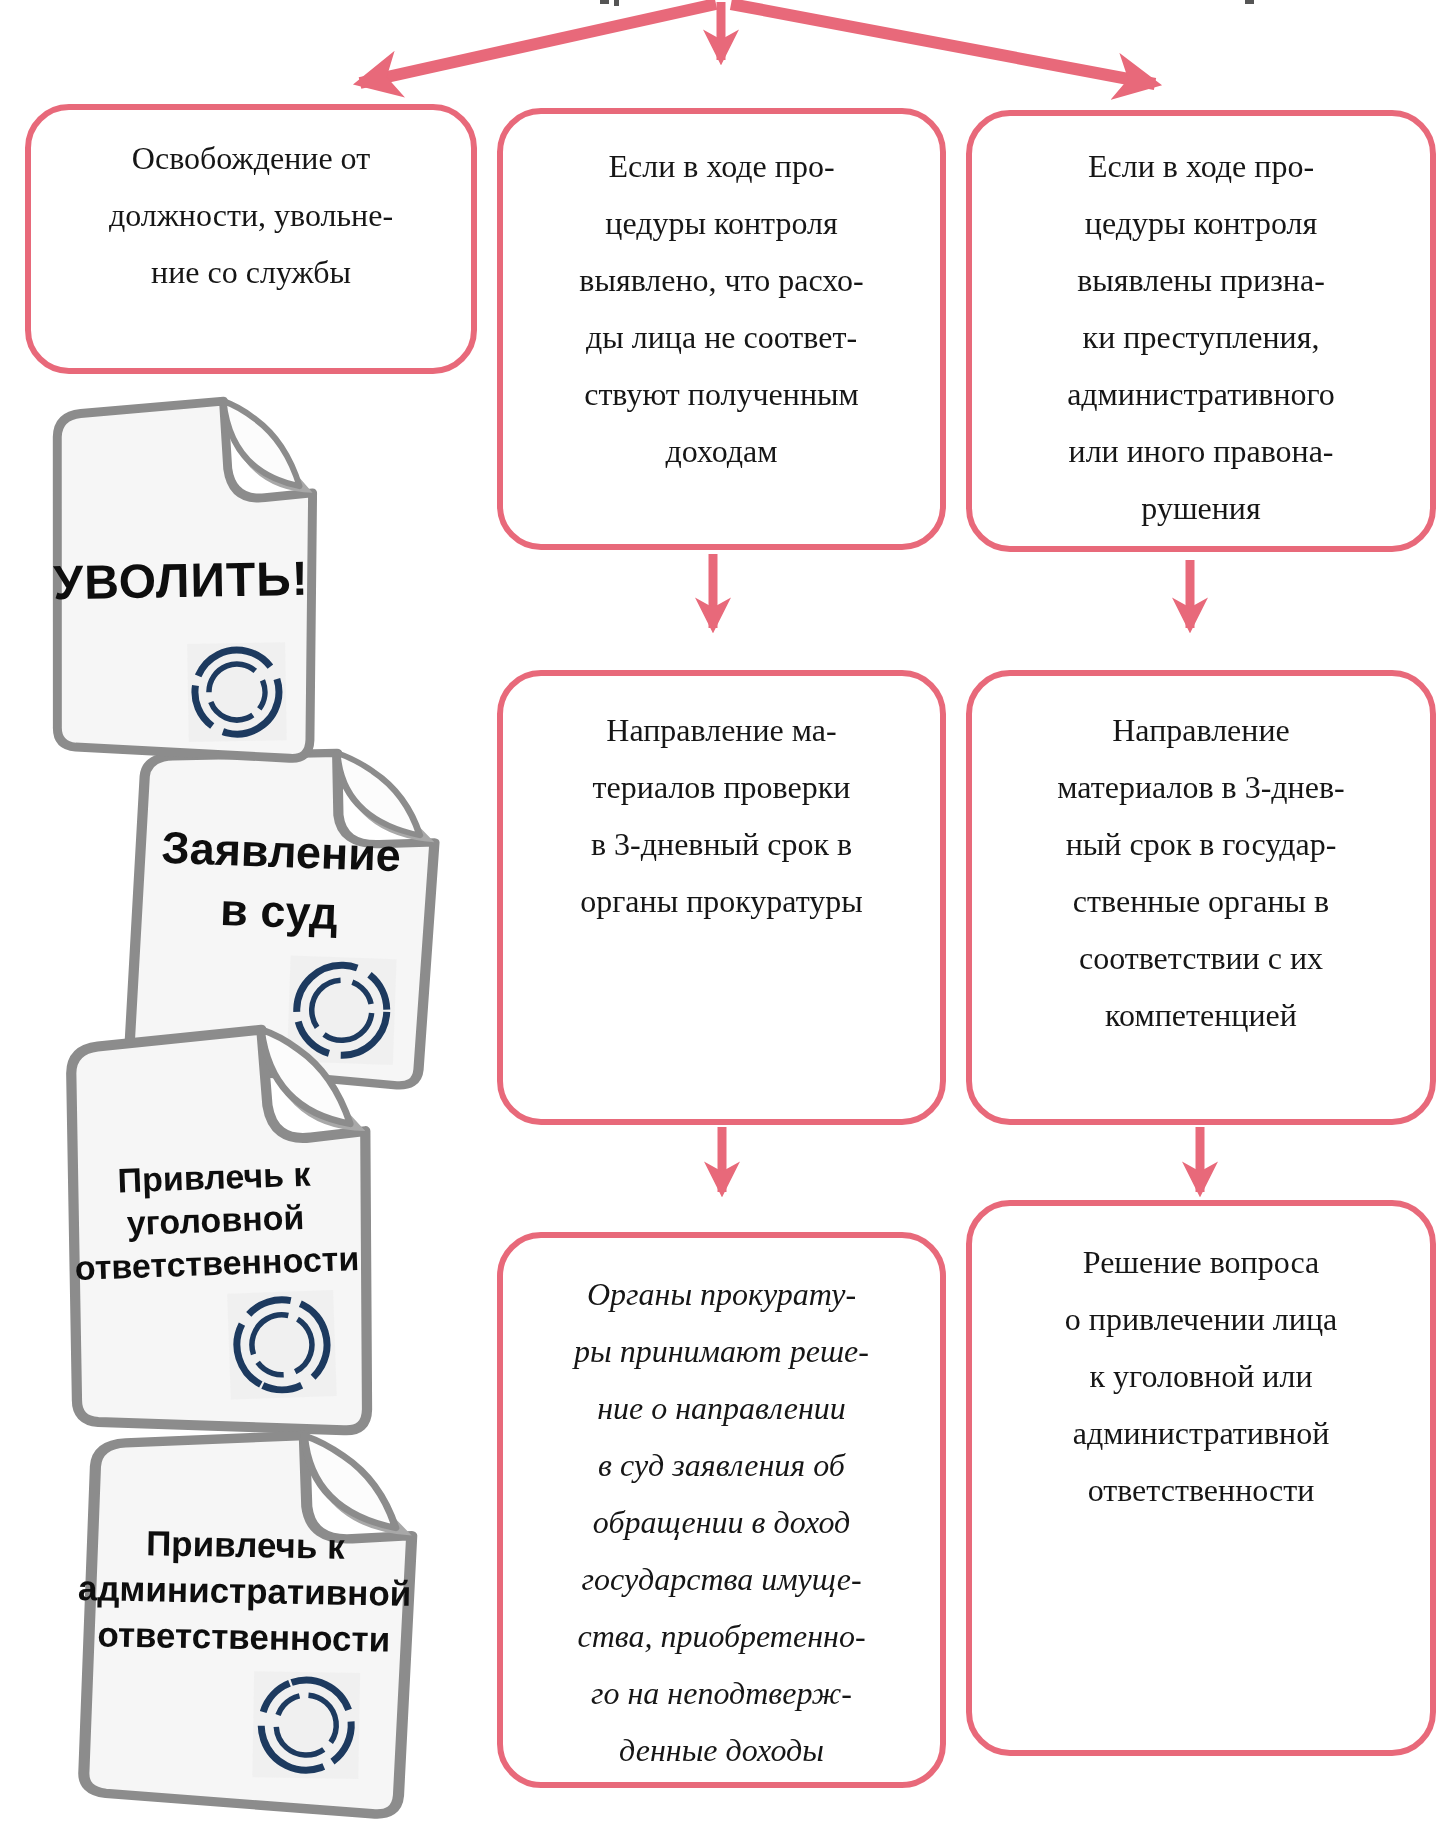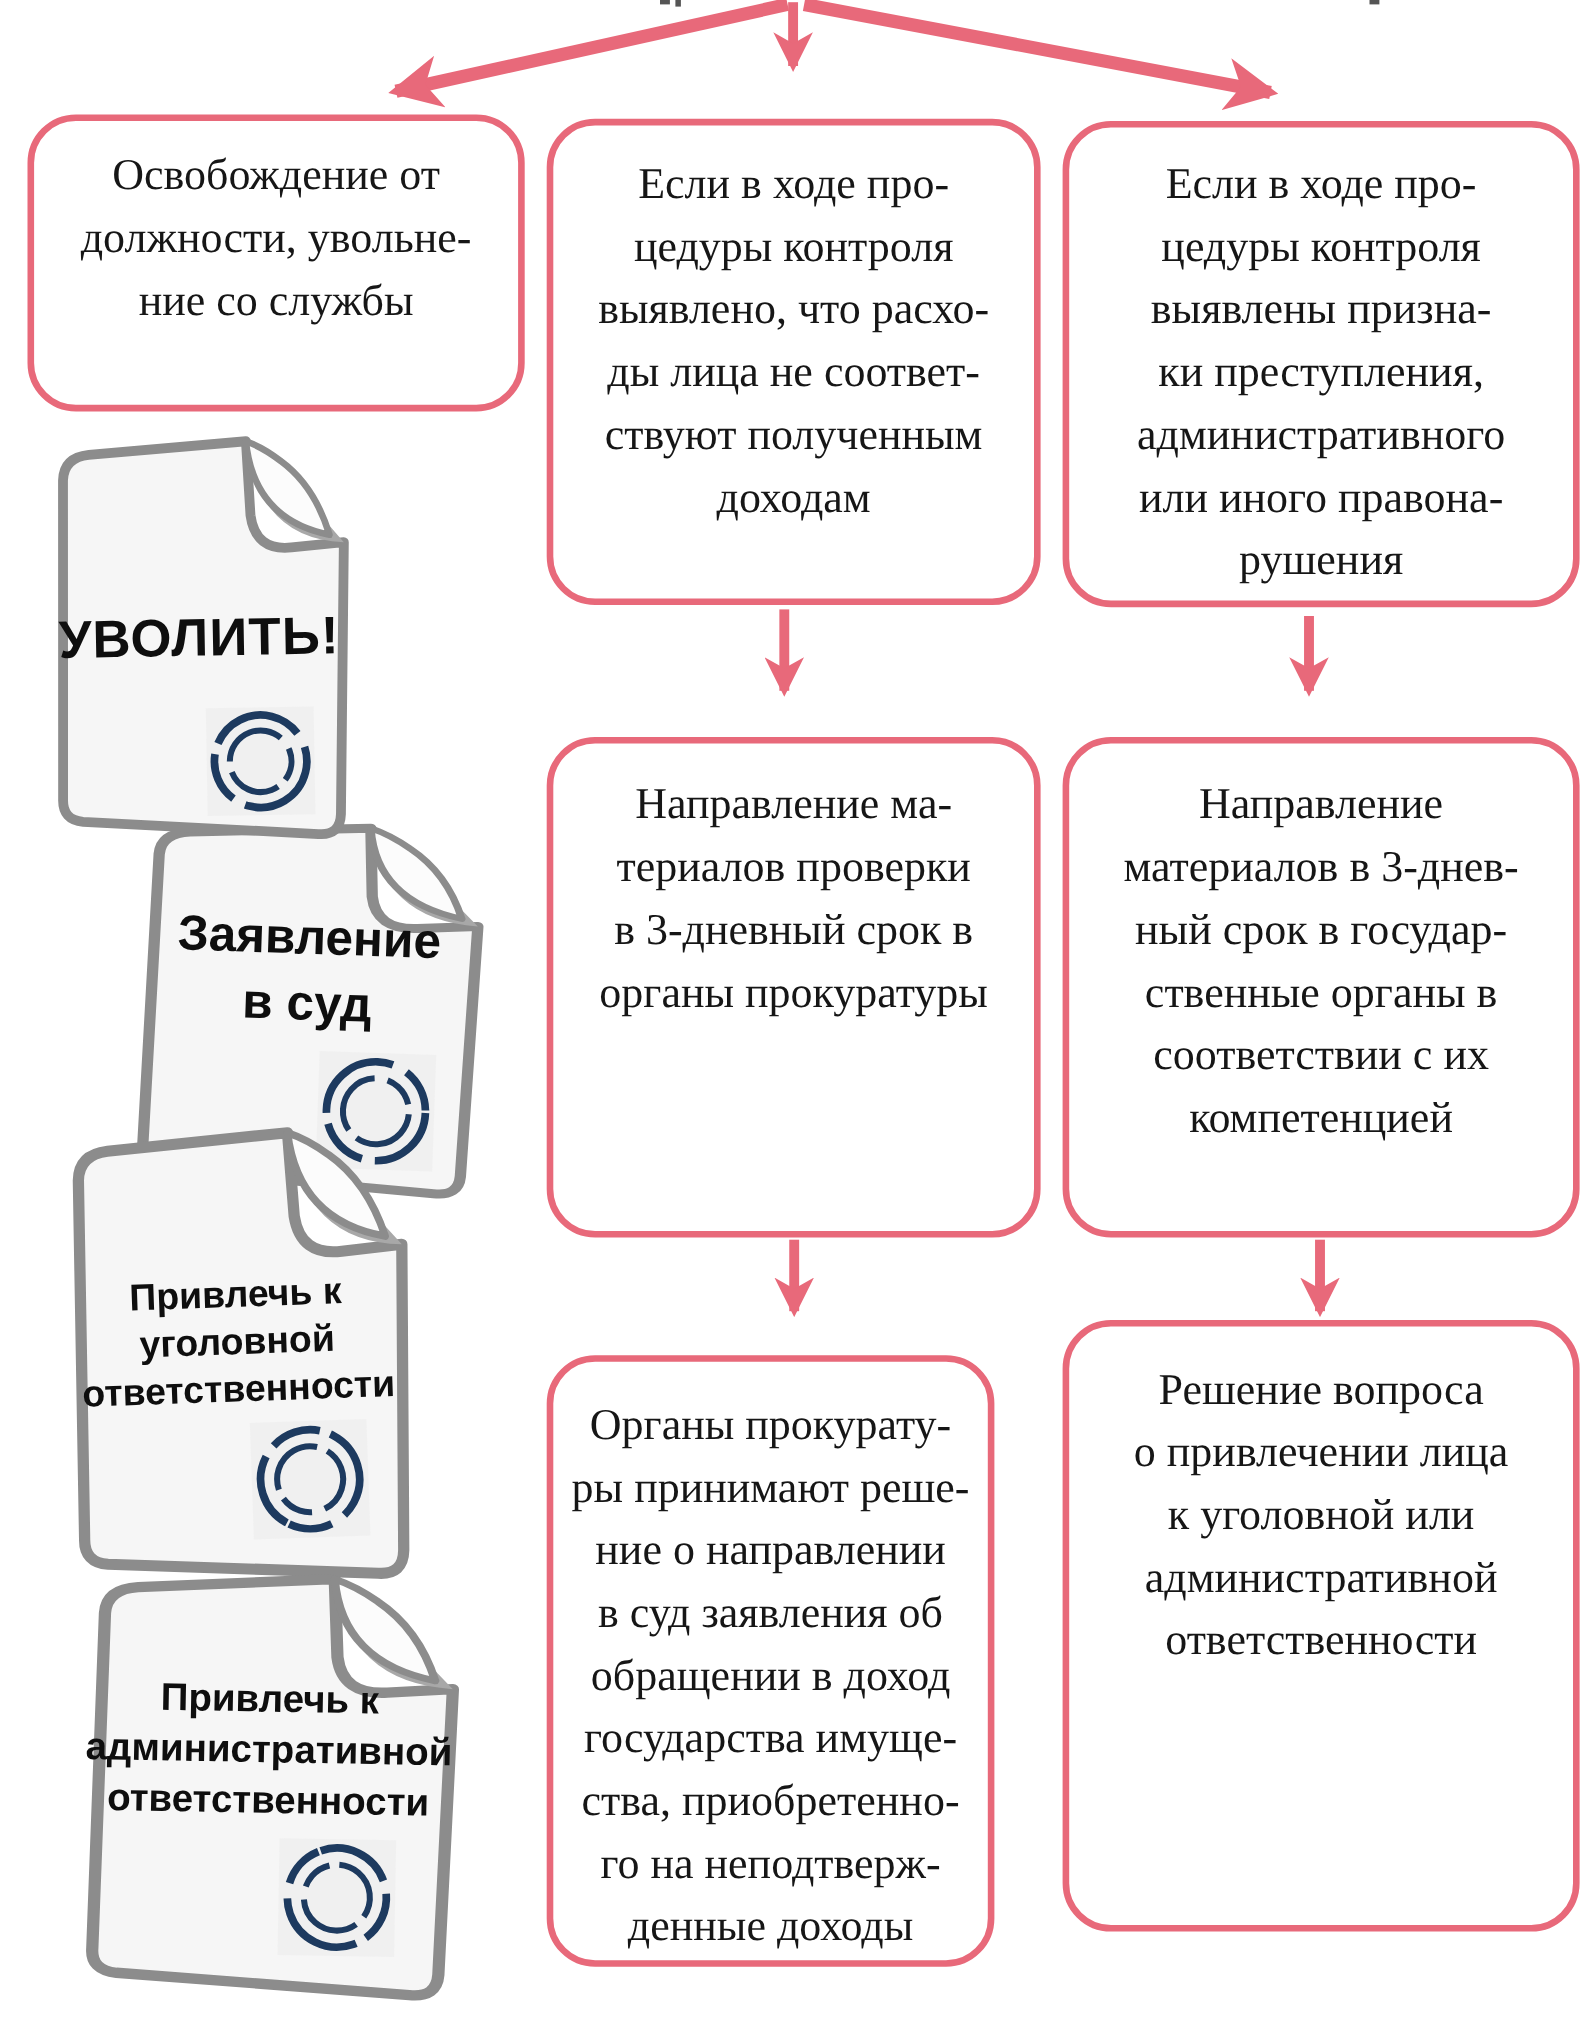--- a/index.html
+++ b/index.html
@@ -11,21 +11,21 @@
     --paper-ink:#0e0e0e;
   }
   html,body{margin:0;padding:0;background:#ffffff;}
   .canvas{position:relative;width:1445px;height:1841px;background:#ffffff;overflow:hidden;
           font-family:"Liberation Serif","DejaVu Serif",serif;}
   .arrows{position:absolute;left:0;top:0;pointer-events:none;}
   .arrow-line{stroke:var(--accent);fill:none;}
   .ah-fill{fill:var(--accent);}
   .flow-box{position:absolute;background:#ffffff;border:6px solid var(--accent);
             border-radius:44px;box-sizing:border-box;}
-  .box-text{width:100%;text-align:center;color:var(--ink);font-size:40px;line-height:57px;
+  .box-text{width:100%;text-align:center;color:var(--ink);font-size:32px;line-height:57px;
             white-space:pre-line;}
   .paper{position:absolute;}
   .paper-outline{position:absolute;left:0;top:0;width:100%;height:100%;}
   .paper-body{fill:#f6f6f6;stroke:var(--paper-border);stroke-width:9;stroke-linejoin:round;}
   .paper-curl-shape{fill:var(--curl);}
   .paper-flap{fill:#fcfcfc;stroke:var(--paper-border);stroke-width:6;stroke-linejoin:round;}
   .paper-text{position:absolute;left:0;right:0;text-align:center;font-family:"Liberation Sans","DejaVu Sans",sans-serif;
               font-weight:bold;color:var(--paper-ink);white-space:pre-line;}
   .stamp{position:absolute;width:110px;height:110px;}
   .stamp-bg{fill:#ededed;opacity:.6;}
@@ -87,21 +87,21 @@
   </div>
   <div class="flow-box" style="left:966px;top:670px;width:470px;height:455px;">
     <div class="box-text" style="margin-top:26px;">Направление
 материалов в 3-днев-
 ный срок в государ-
 ственные органы в
 соответствии с их
 компетенцией</div>
   </div>
 
-  <div class="flow-box" style="left:497px;top:1232px;width:407px;height:556px;">
+  <div class="flow-box" style="left:497px;top:1232px;width:449px;height:556px;font-style:italic;">
     <div class="box-text" style="margin-top:28px;">Органы прокурату-
 ры принимают реше-
 ние о направлении
 в суд заявления об
 обращении в доход
 государства имуще-
 ства, приобретенно-
 го на неподтверж-
 денные доходы</div>
   </div>

